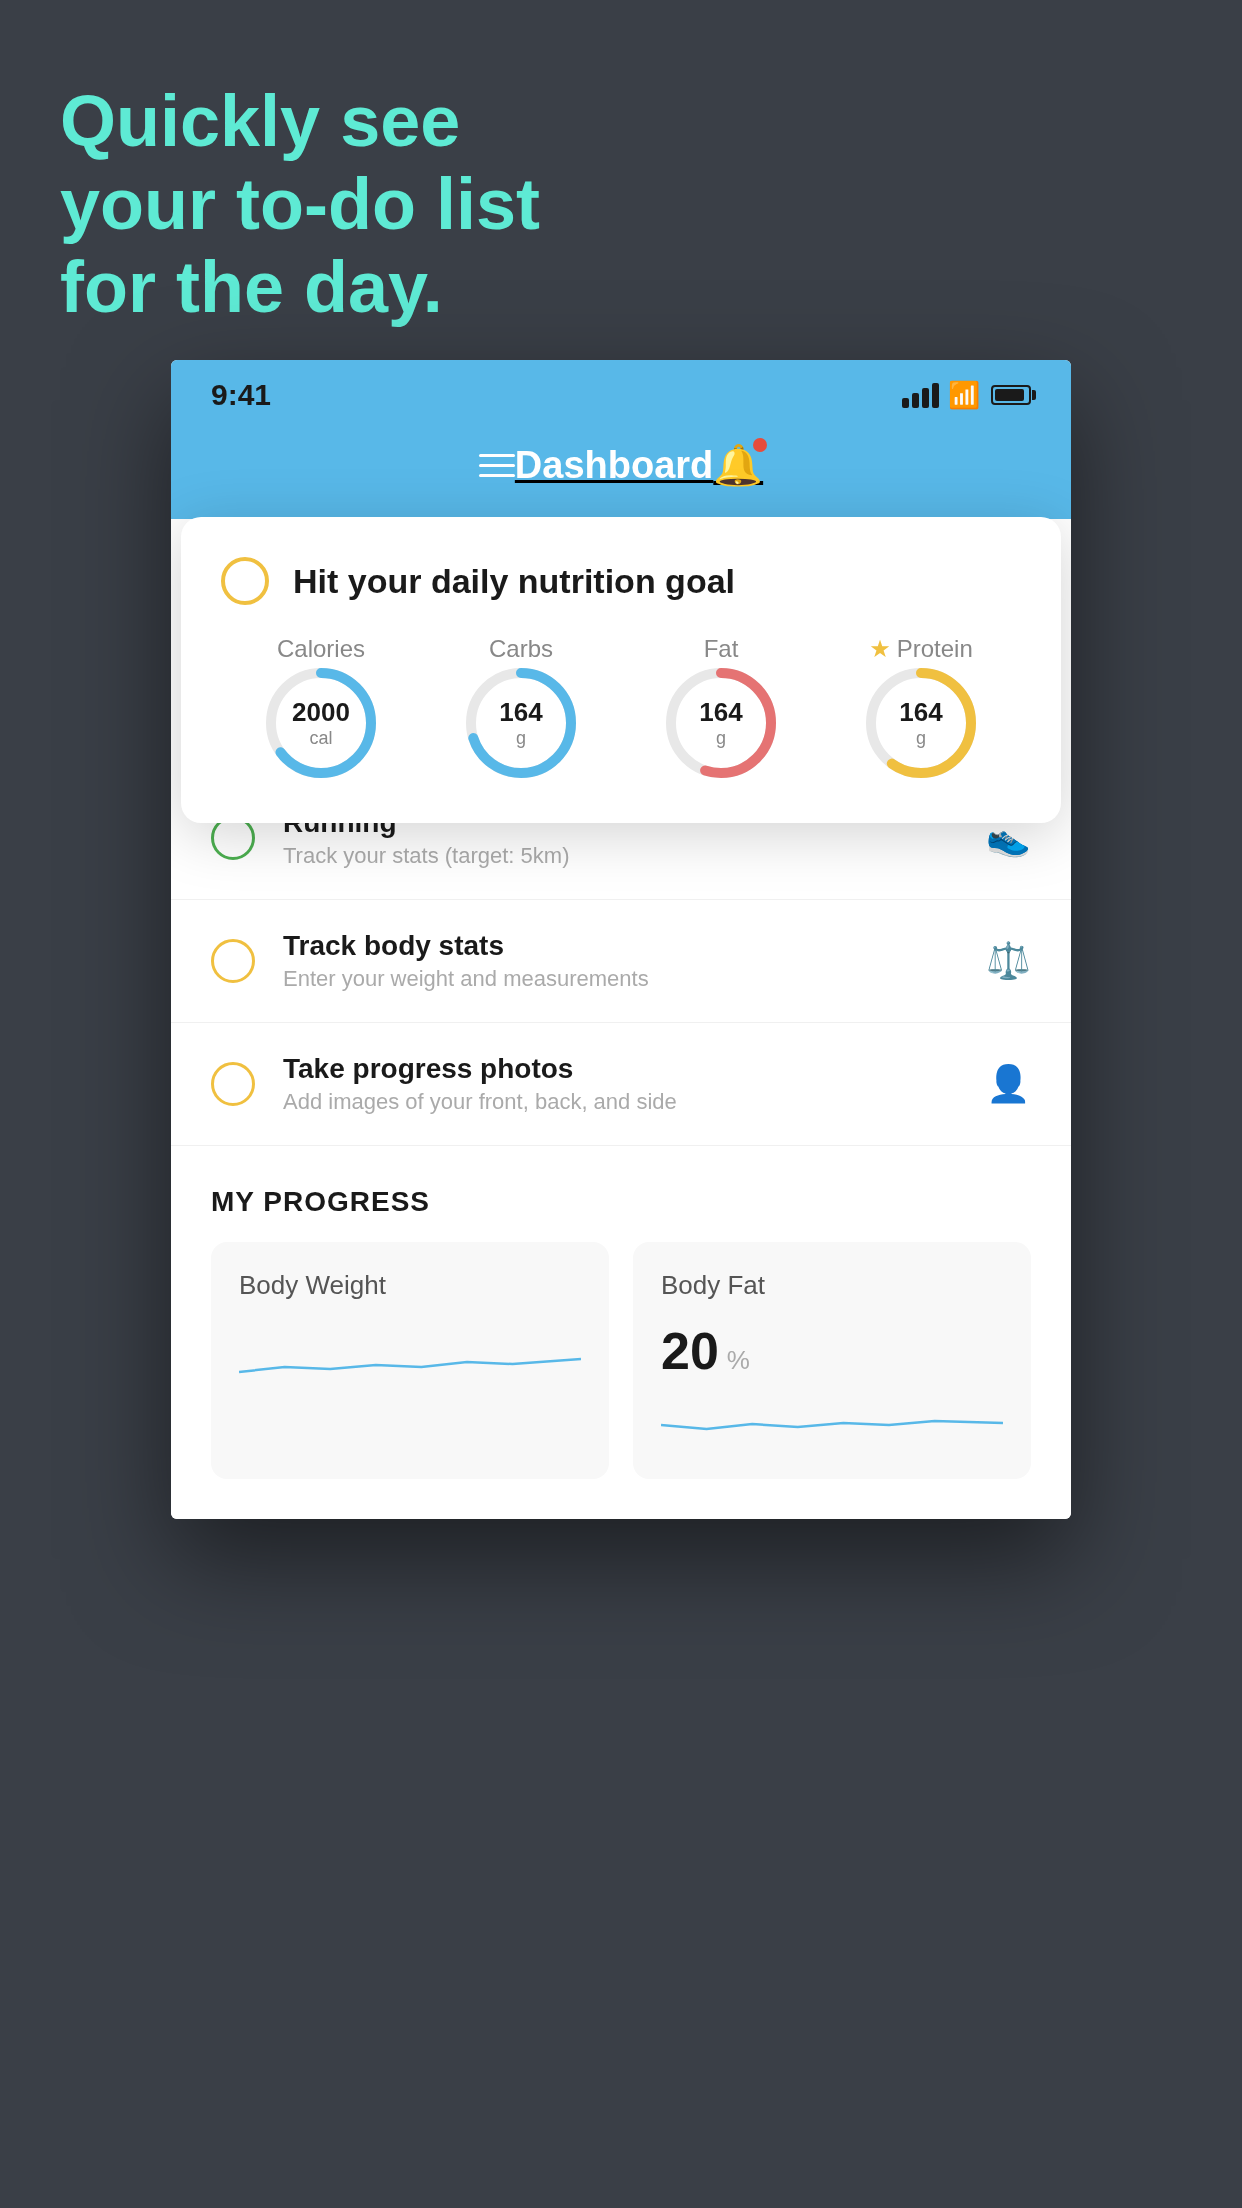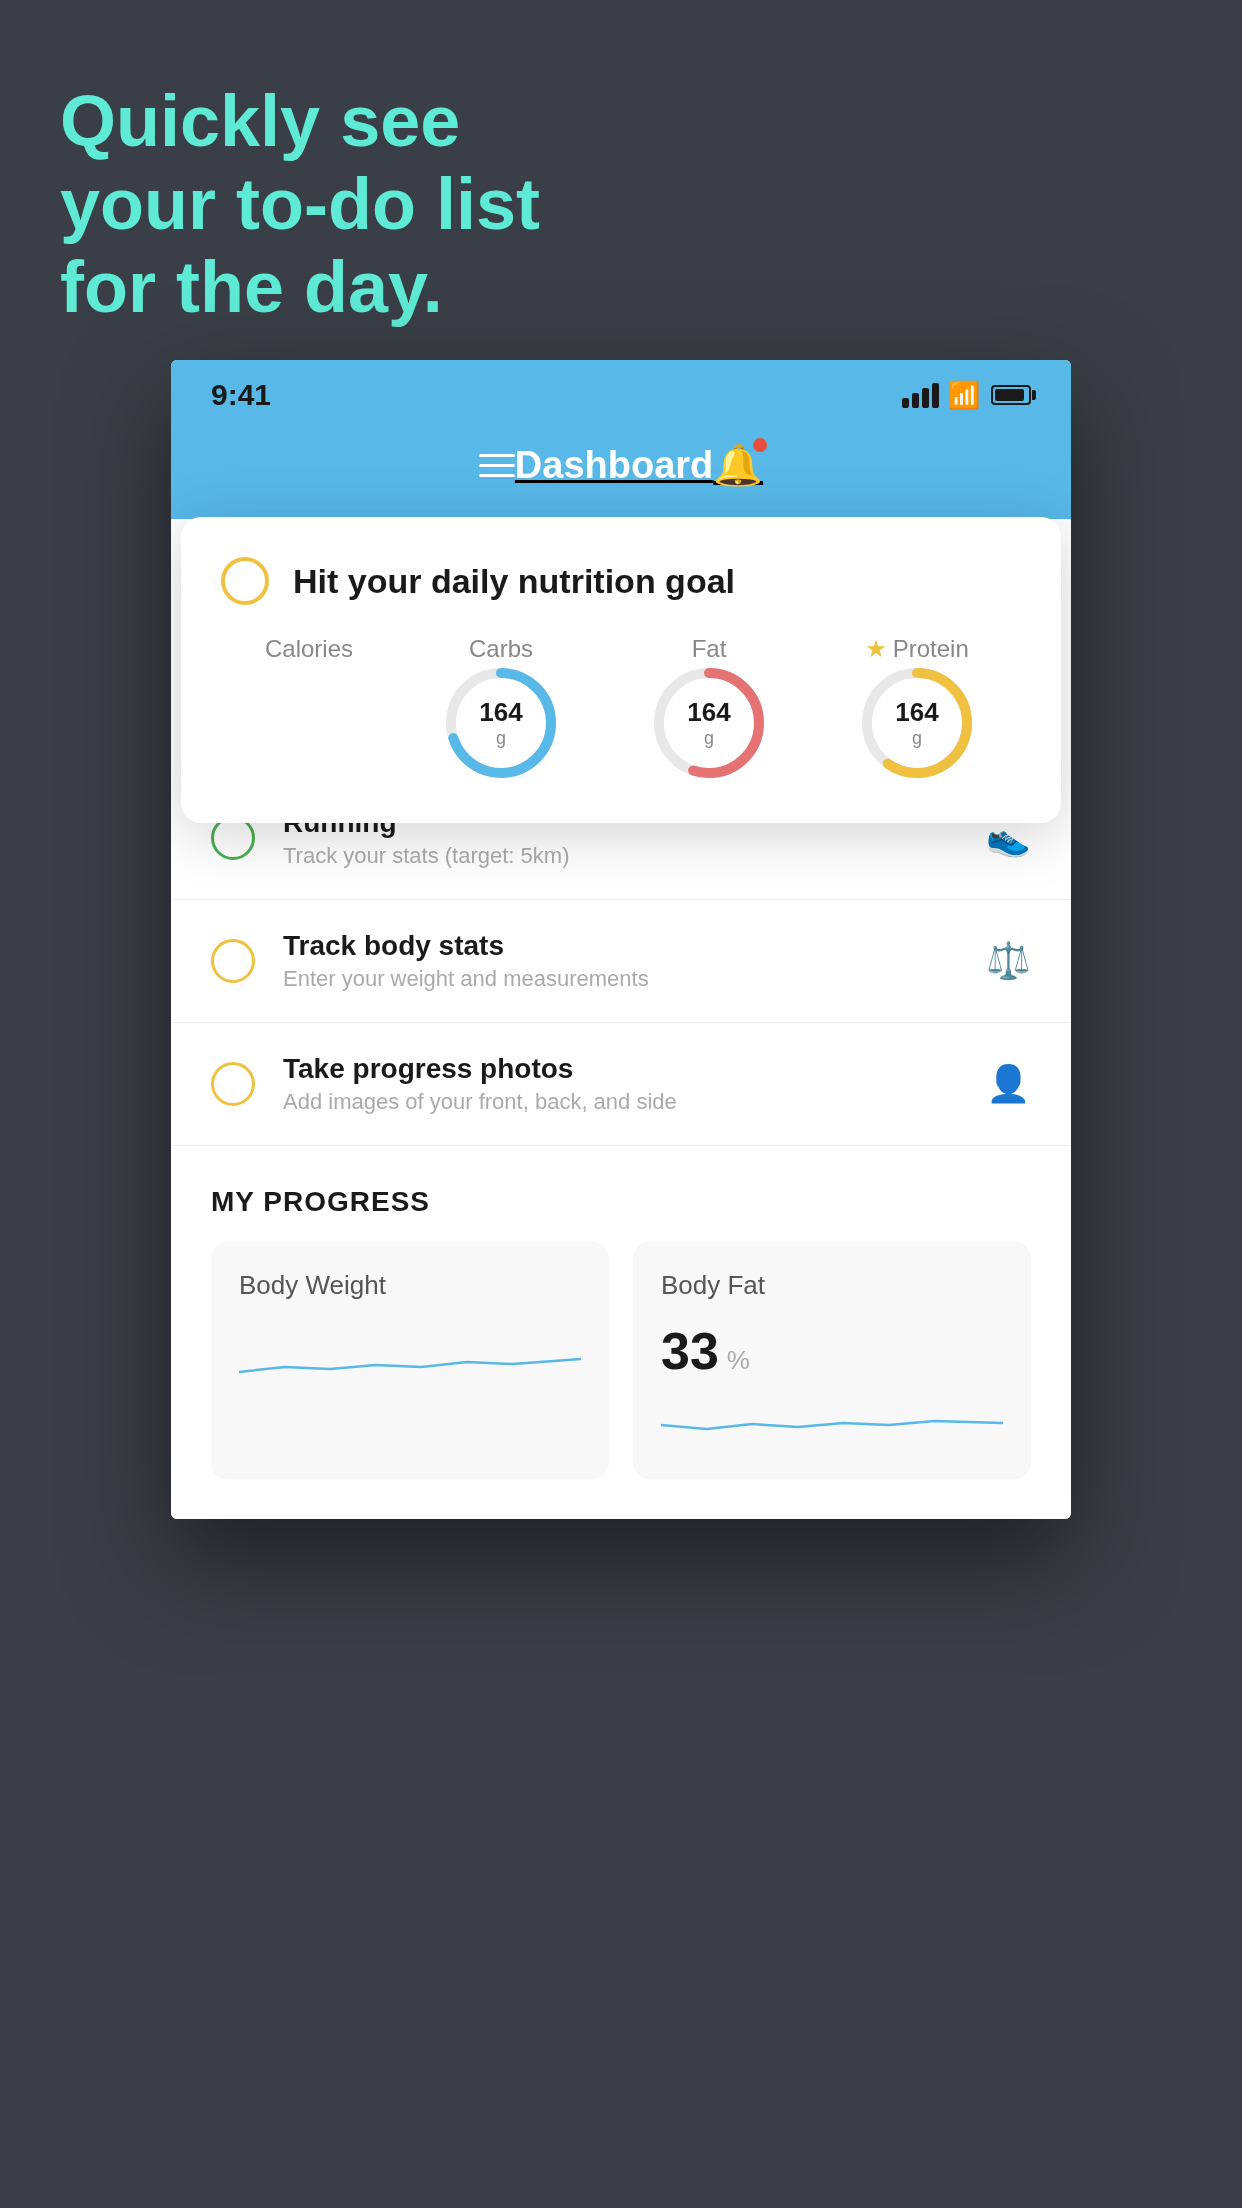--- a/index.html
+++ b/index.html
@@ -315,20 +315,30 @@
       <div style="position: relative; height: 0;">
         <div class="floating-card" style="top: -220px;">
           <div class="card-title-row">
             <div class="circle-indicator"></div>
             <span class="card-title">Hit your daily nutrition goal</span>
           </div>
           <div class="nutrition-row">
 
             <div class="nutrition-item">
               <span class="nutrition-label">Calories</span>
+              <div class="donut-container">
+                <svg width="120" height="120" viewBox="0 0 120 120">
+                  <circle cx="60" cy="60" r="50" fill="none" stroke="#e8e8e8" stroke-width="10"></circle>
+                  <circle cx="60" cy="60" r="50" fill="none" stroke="#58b8e8" stroke-width="10" stroke-dasharray="204 314" stroke-linecap="round"></circle>
+                </svg>
+                <div class="donut-value">
+                  <span class="donut-num">2000</span>
+                  <span class="donut-unit">cal</span>
+                </div>
+              </div>
             </div>
 
             <div class="nutrition-item">
               <span class="nutrition-label">Carbs</span>
               <div class="donut-container">
                 <svg width="120" height="120" viewBox="0 0 120 120">
                   <circle cx="60" cy="60" r="50" fill="none" stroke="#e8e8e8" stroke-width="10"></circle>
                   <circle cx="60" cy="60" r="50" fill="none" stroke="#58b8e8" stroke-width="10" stroke-dasharray="220 314" stroke-linecap="round"></circle>
                 </svg>
                 <div class="donut-value">
@@ -411,21 +421,21 @@
           <div class="progress-card">
             <div class="progress-card-title">Body Weight</div>
             <svg class="sparkline" viewBox="0 0 300 50" preserveAspectRatio="none">
               <polyline points="0,35 40,30 80,32 120,28 160,30 200,25 240,27 300,22" fill="none" stroke="#58b8e8" stroke-width="2.5"></polyline>
             </svg>
           </div>
 
           <div class="progress-card">
             <div class="progress-card-title">Body Fat</div>
             <div class="progress-value-row">
-              <span class="progress-value">33</span>
+              <span class="progress-value">20</span>
               <span class="progress-unit">%</span>
             </div>
             <svg class="sparkline" viewBox="0 0 300 50" preserveAspectRatio="none">
               <polyline points="0,28 40,32 80,27 120,30 160,26 200,28 240,24 300,26" fill="none" stroke="#58b8e8" stroke-width="2.5"></polyline>
             </svg>
           </div>
 
         </div>
       </div>
 

